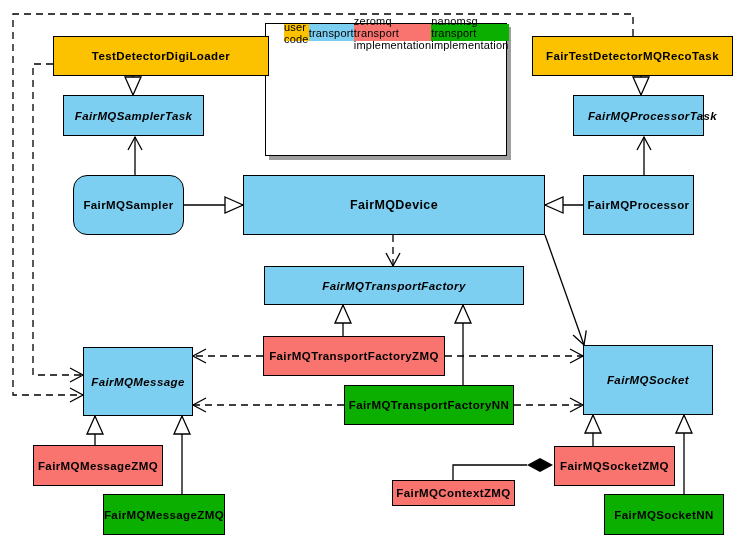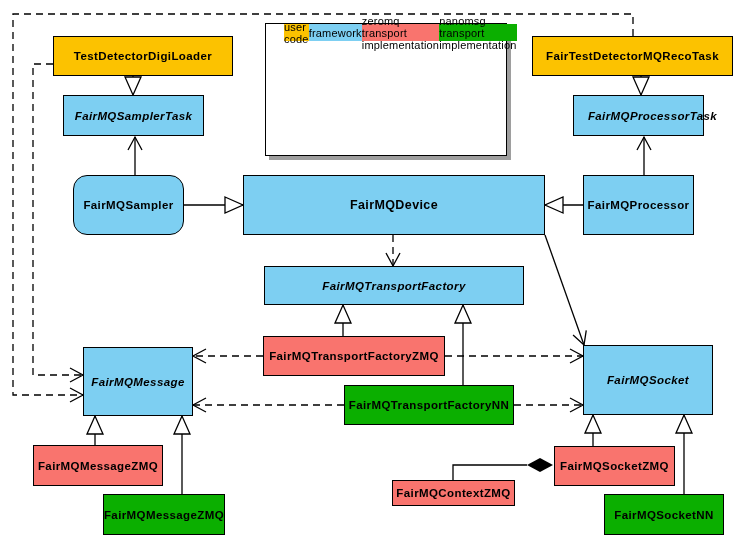--- a/index.html
+++ b/index.html
@@ -22,21 +22,21 @@
     box-sizing:border-box; border:1.4px solid #000; background:#fff;
     box-shadow:4px 4px 0 #9e9e9e;
     display:flex; justify-content:space-evenly;
     padding:0 15px 0 18px;
   }
   .legend-row {
     height:17px; display:flex; align-items:center; justify-content:center;
     font-size:11px; font-weight:normal; color:#000; letter-spacing:.2px;
   }
   
-  #n-digi-loader     { left:53px;  top:36px;  width:180px; height:40px; }
+  #n-digi-loader     { left:53px;  top:36px;  width:216px; height:40px; }
   #n-reco-task       { left:532px; top:36px;  width:201px; height:40px; }
   #n-sampler-task    { left:63px;  top:95px;  width:141px; height:41px; }
   #n-processor-task  { left:573px; top:95px;  width:131px; height:41px;padding-left:28px; }
   #n-sampler         { left:73px;  top:175px; width:111px; height:60px;border-radius:14px; }
   #n-device          { left:243px; top:175px; width:302px; height:60px; font-size:12.5px; }
   #n-processor       { left:583px; top:175px; width:111px; height:60px; }
   #n-factory         { left:264px; top:266px; width:260px; height:39px;font-style:italic; }
   #n-factory-zmq     { left:263px; top:336px; width:182px; height:40px; }
   #n-factory-nn      { left:344px; top:385px; width:170px; height:40px; }
   #n-message         { left:83px;  top:347px; width:110px; height:69px; }
@@ -84,21 +84,21 @@
     <path class="edge dashed" d="M514,405 L583,405" marker-end="url(#open)"></path>
     <path class="edge dashed" d="M53,64 L33,64 L33,375 L83,375" marker-end="url(#open)"></path>
     <path class="edge dashed" d="M633,36 L633,14 L13,14 L13,395 L83,395" marker-end="url(#open)"></path>
 
     <path class="edge" d="M453,494 L453,465 L527,465"></path>
     <polygon points="553,465 540,458 527,465 540,472" fill="#000"></polygon>
   </svg>
 
   <div class="legend">
     <div class="legend-row" style="background-color: rgb(252, 194, 0);">user code</div>
-    <div class="legend-row" style="background-color: rgb(125, 207, 242);">framework</div>
+    <div class="legend-row" style="background-color: rgb(125, 207, 242);">transport</div>
     <div class="legend-row" style="background-color: rgb(249, 116, 110);">zeromq transport implementation</div>
     <div class="legend-row" style="background-color: rgb(11, 175, 0);">nanomsg transport implementation</div>
   </div>
 
   <div id="n-digi-loader" class="node" style="background-color: rgb(252, 194, 0);">TestDetectorDigiLoader</div>
   <div id="n-reco-task" class="node" style="background-color: rgb(252, 194, 0);">FairTestDetectorMQRecoTask</div>
   <div id="n-sampler-task" class="node abstract" style="background-color: rgb(125, 207, 242);">FairMQSamplerTask</div>
   <div id="n-processor-task" class="node abstract" style="background-color: rgb(125, 207, 242);">FairMQProcessorTask</div>
   <div id="n-sampler" class="node" style="background-color: rgb(125, 207, 242);">FairMQSampler</div>
   <div id="n-device" class="node" style="background-color: rgb(125, 207, 242);">FairMQDevice</div>

